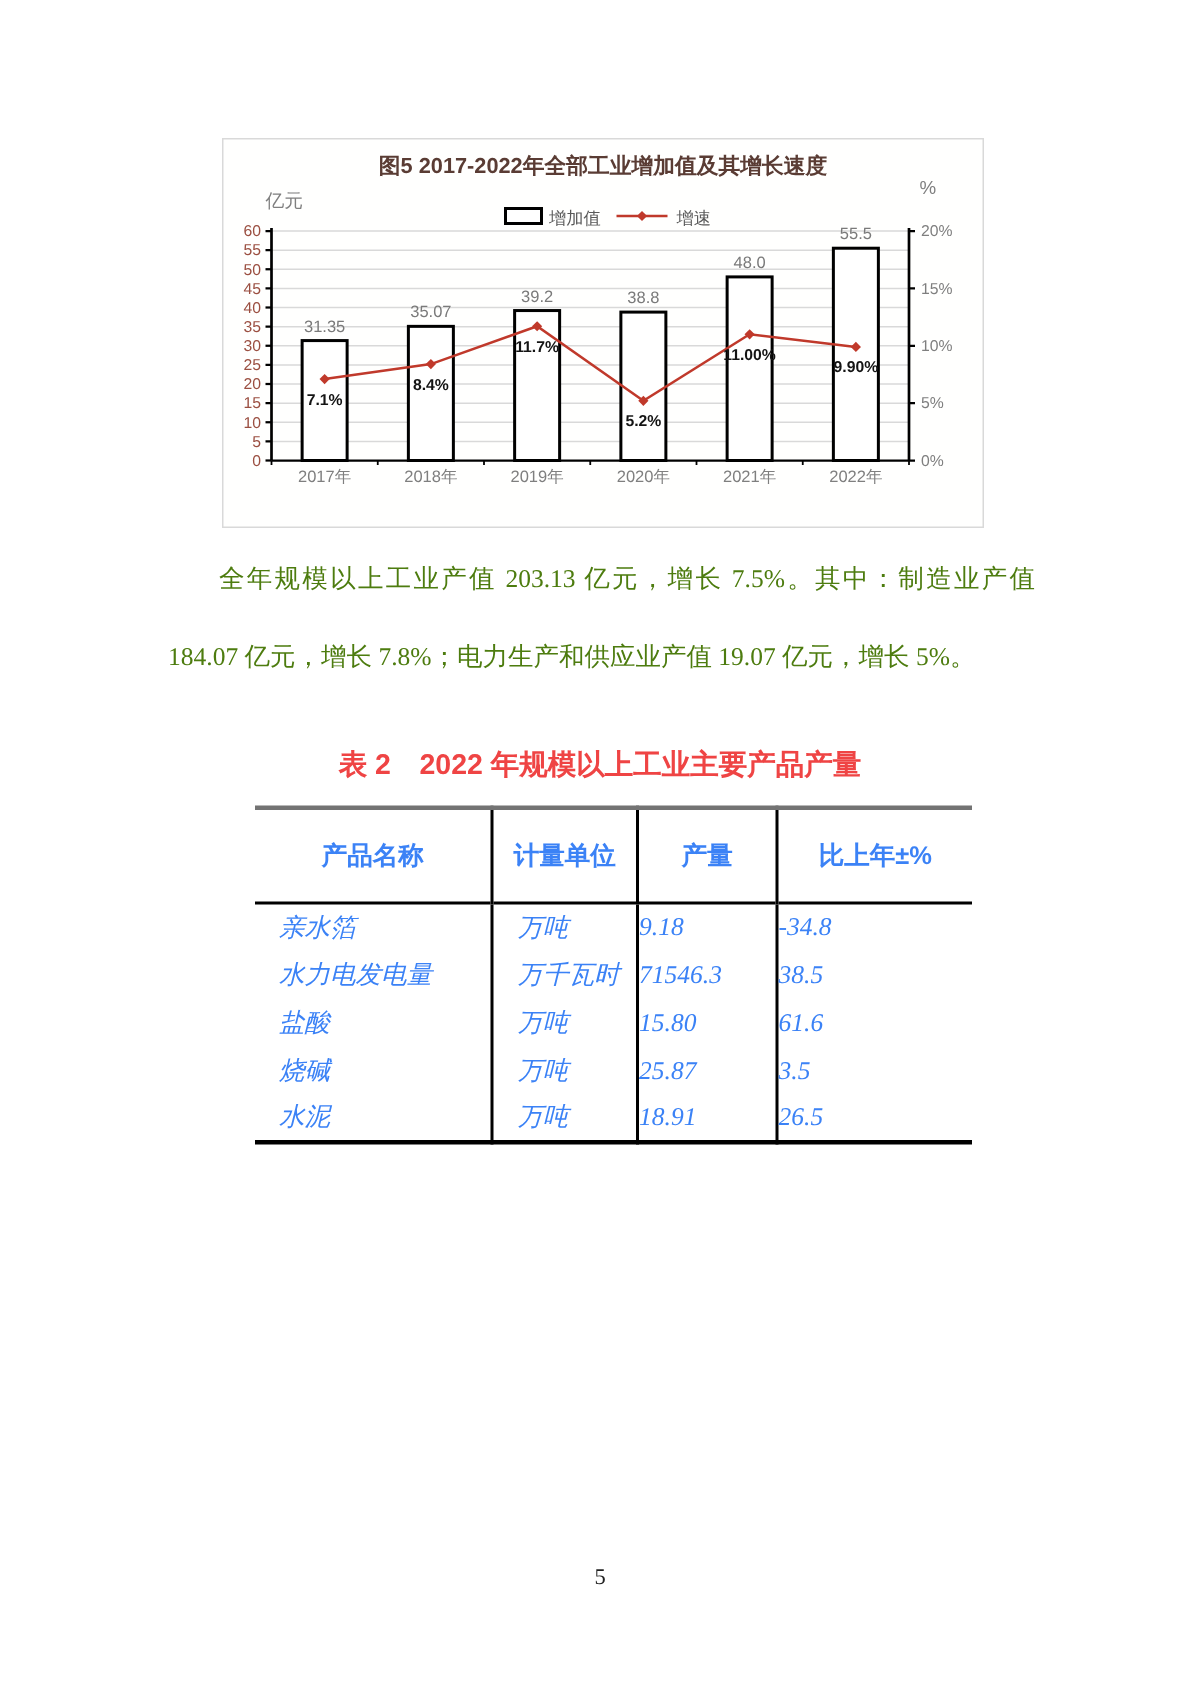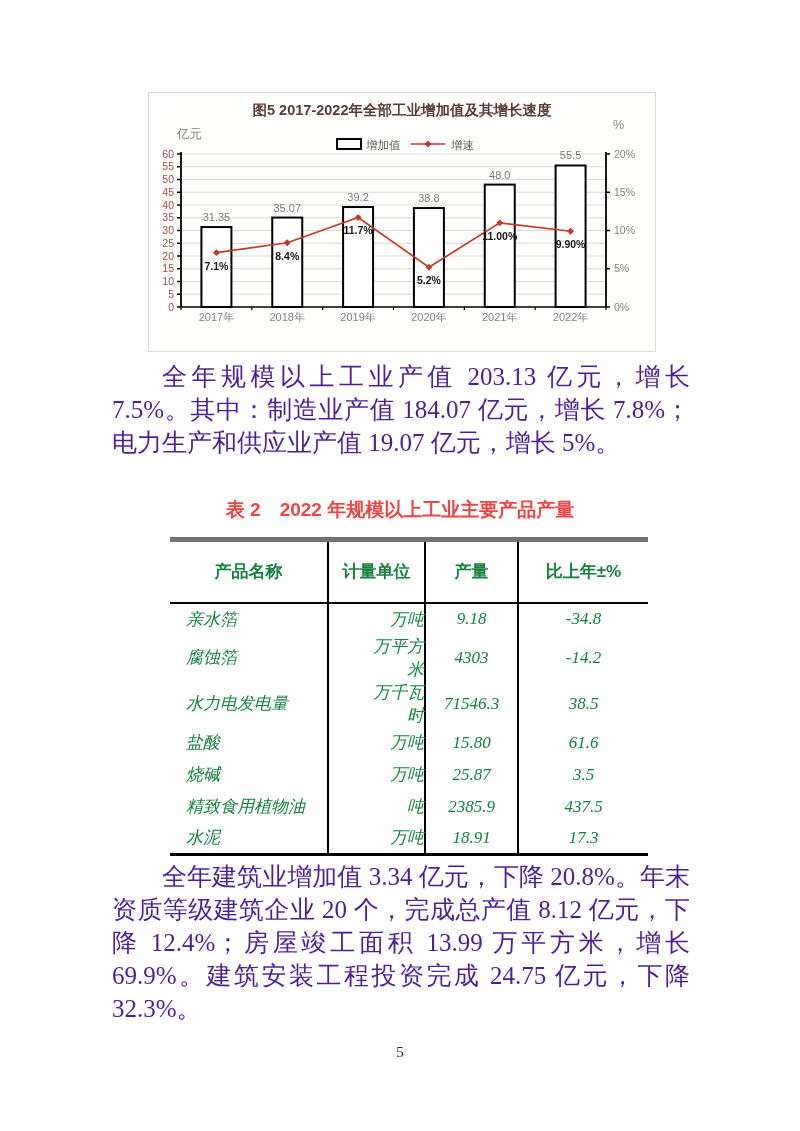--- a/index.html
+++ b/index.html
@@ -13,40 +13,40 @@
   .ctitle{font:bold 14.5px "Liberation Sans","DejaVu Sans",sans-serif;fill:#5a3c34;}
   .unitlbl{font:12.5px "Liberation Sans","DejaVu Sans",sans-serif;fill:#7f7f7f;}
   .yllbl{font:10.5px "Liberation Sans","DejaVu Sans",sans-serif;fill:#9b4f41;}
   .yrlbl{font:10.5px "Liberation Sans","DejaVu Sans",sans-serif;fill:#7f7f7f;}
   .xlbl{font:11px "Liberation Sans","DejaVu Sans",sans-serif;fill:#7f7f7f;}
   .barlbl{font:11px "Liberation Sans","DejaVu Sans",sans-serif;fill:#7a7a7a;}
   .ptlbl{font:bold 10.5px "Liberation Sans","DejaVu Sans",sans-serif;fill:#141414;}
   .leglbl{font:11.5px "Liberation Sans","DejaVu Sans",sans-serif;fill:#595959;}
 
   
-  .para{position:absolute;left:112px;width:578px;font-size:25px;line-height:33px;
-        text-align:justify;text-indent:2em;color:#4c1d95;margin:0;}
+  .para{position:absolute;left:112px;width:578px;font-size:17px;line-height:52px;
+        text-align:justify;text-indent:2em;color:#4d7c0f;margin:0;}
   #para-industry{top:360px;}
   #para-construction{top:860px;}
 
   
   #table-title{position:absolute;left:0;top:497px;width:800px;text-align:center;margin:0;
                font:bold 19px "Liberation Sans","DejaVu Sans",sans-serif;color:#ef4444;}
   #product-table{position:absolute;left:170px;top:537px;width:478px;border-collapse:collapse;
-                 border-top:5px solid #737373;border-bottom:3px solid #000;
-                 font-size:17px;color:#15803d;}
+                 border-top:3px solid #737373;border-bottom:3px solid #000;
+                 font-size:17px;color:#3b82f6;}
   #product-table thead tr{height:63px;}
   #product-table thead{border-bottom:2.5px solid #000;}
   #product-table th{font:bold 17px "Liberation Sans","DejaVu Sans",sans-serif;text-align:center;}
   #product-table th + th, #product-table td + td{border-left:2px solid #000;}
   #product-table tbody tr{height:32px;font-style:italic;}
   #product-table td{padding:0;}
   #product-table td.c0{text-align:left;padding-left:16px;}
-  #product-table td.c1{text-align:right;padding-left:32px;}
-  #product-table td.c2,#product-table td.c3{text-align:center;}
+  #product-table td.c1{text-align:left;padding-left:16px;}
+  #product-table td.c2,#product-table td.c3{}
 
   
   #page-number{position:absolute;left:0;top:1044px;width:800px;text-align:center;
                font-size:15px;color:#222;margin:0;}
 </style>
 </head>
 <body>
 
 <div id="page">
 
@@ -174,55 +174,42 @@
       </tr>
     </thead>
     <tbody>
         <tr>
           <td class="c0">亲水箔</td>
           <td class="c1">万吨</td>
           <td class="c2">9.18</td>
           <td class="c3">-34.8</td>
         </tr>
         <tr>
-          <td class="c0">腐蚀箔</td>
-          <td class="c1">万平方米</td>
-          <td class="c2">4303</td>
-          <td class="c3">-14.2</td>
-        </tr>
-        <tr>
           <td class="c0">水力电发电量</td>
           <td class="c1">万千瓦时</td>
           <td class="c2">71546.3</td>
           <td class="c3">38.5</td>
         </tr>
         <tr>
           <td class="c0">盐酸</td>
           <td class="c1">万吨</td>
           <td class="c2">15.80</td>
           <td class="c3">61.6</td>
         </tr>
         <tr>
           <td class="c0">烧碱</td>
           <td class="c1">万吨</td>
           <td class="c2">25.87</td>
           <td class="c3">3.5</td>
         </tr>
         <tr>
-          <td class="c0">精致食用植物油</td>
-          <td class="c1">吨</td>
-          <td class="c2">2385.9</td>
-          <td class="c3">437.5</td>
-        </tr>
-        <tr>
           <td class="c0">水泥</td>
           <td class="c1">万吨</td>
           <td class="c2">18.91</td>
-          <td class="c3">17.3</td>
+          <td class="c3">26.5</td>
         </tr>
       </tbody>
   </table>
 
-  <p id="para-construction" class="para">全年建筑业增加值 3.34 亿元，下降 20.8%。年末资质等级建筑企业 20 个，完成总产值 8.12 亿元，下降 12.4%；房屋竣工面积 13.99 万平方米，增长 69.9%。建筑安装工程投资完成 24.75 亿元，下降 32.3%。</p>
 
   <p id="page-number">5</p>
 
 </div>
 
 </body></html>

